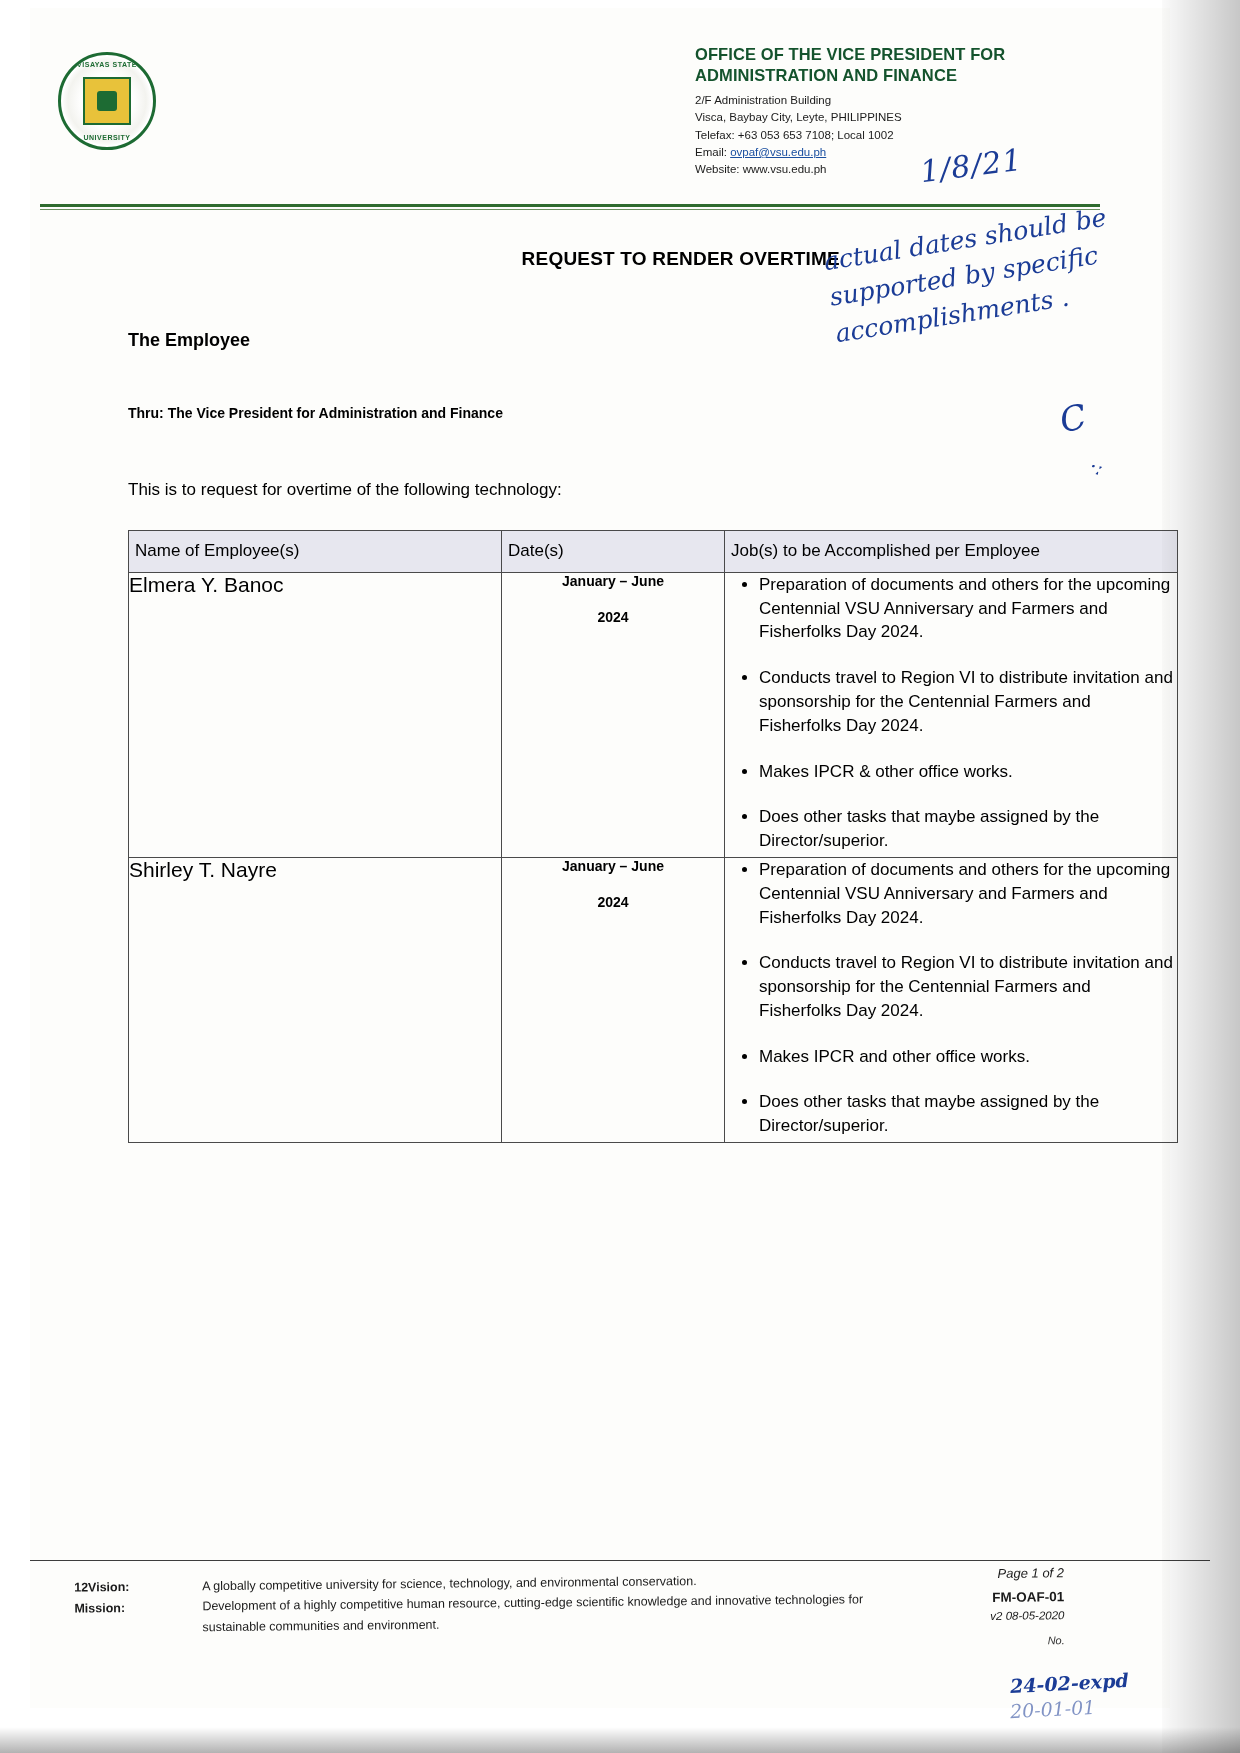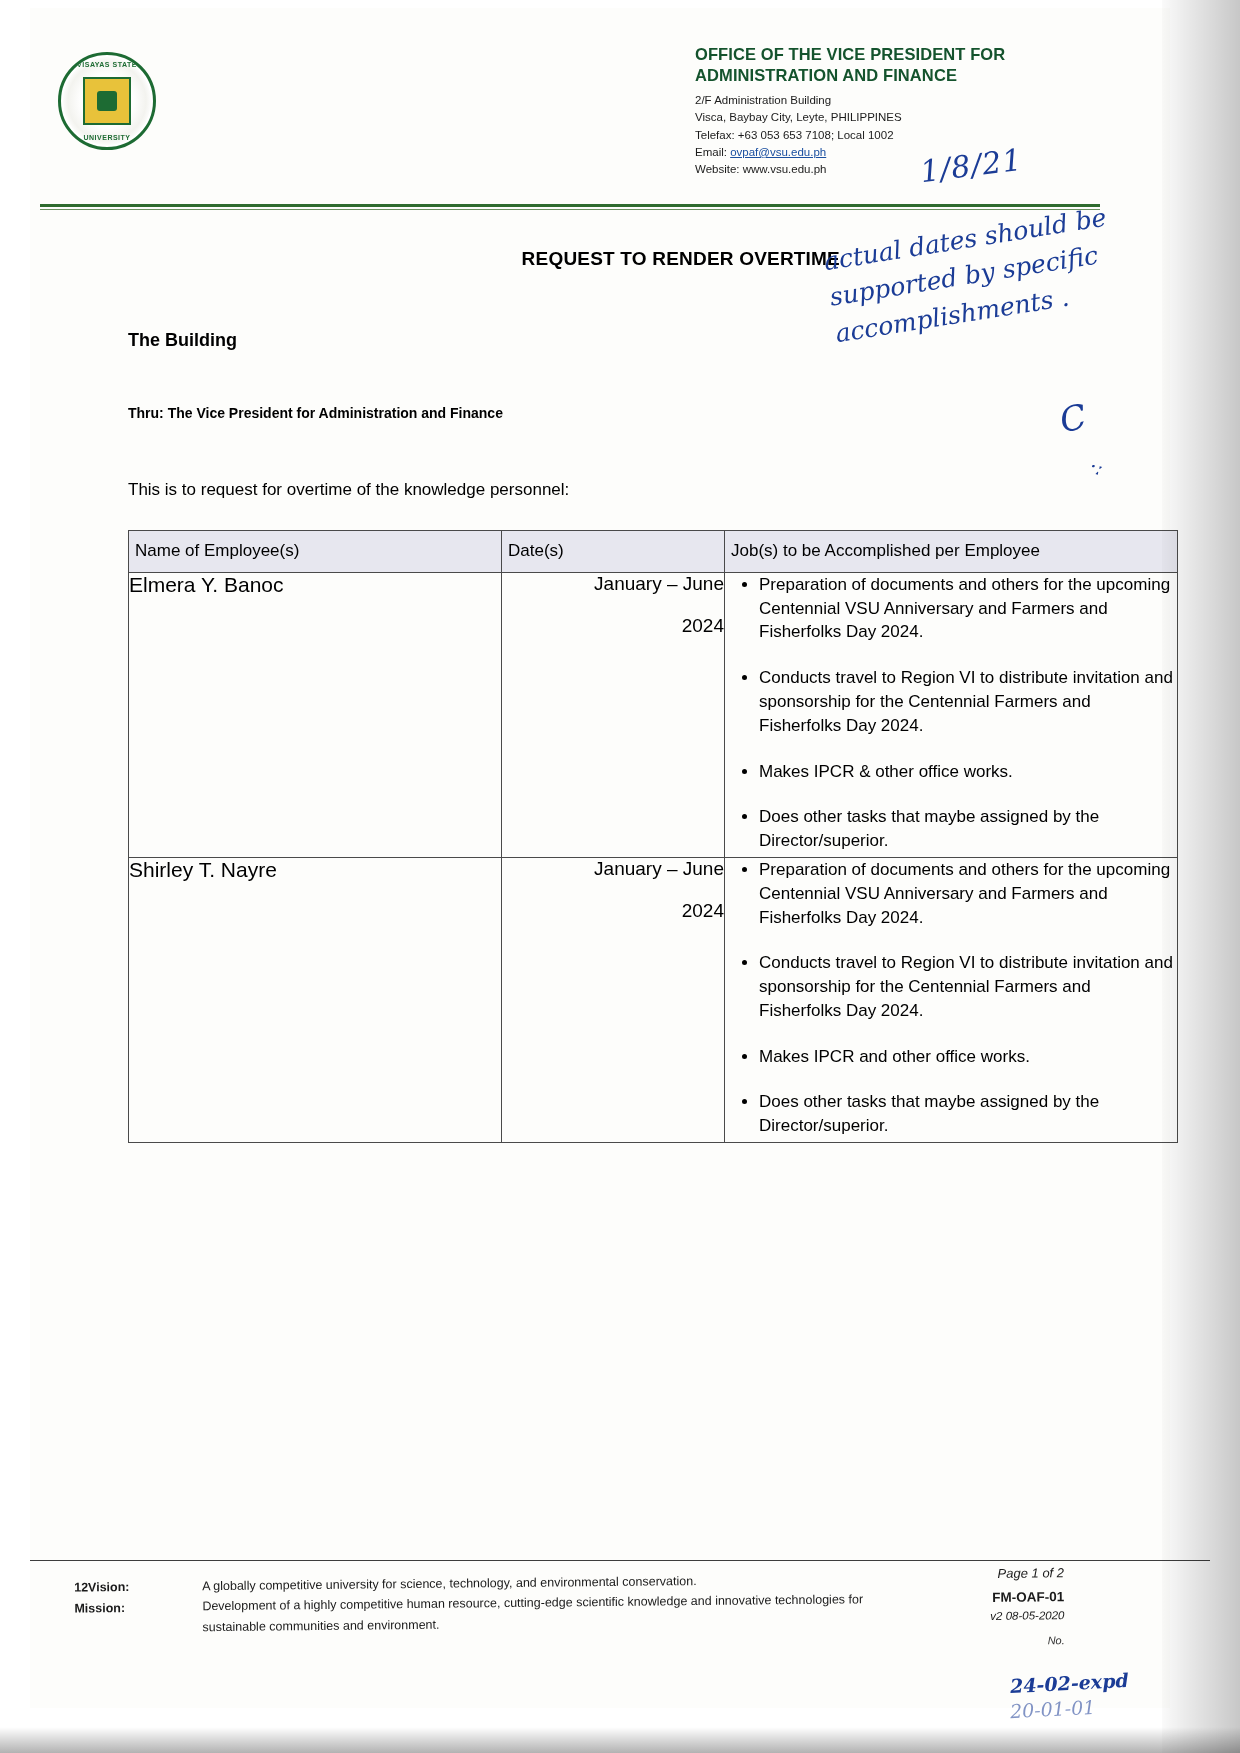--- a/index.html
+++ b/index.html
@@ -192,24 +192,25 @@
   .col-name { width: 360px; }
   .col-date { width: 210px; }
   .col-job  { width: 440px; }
 
   .cell-name {
     font-size: 21px;
     padding: 24px 10px 10px 12px;
     margin-left: 12px;
   }
   .cell-date {
-    font-size: 19px;
+    font-size: 14px;
     padding: 10px;
-    text-align: right;
+    text-align: center;
     vertical-align: middle;
+    font-weight: bold;
   }
   .cell-date .l2 { margin-top: 20px; }
   .cell-job {
     padding: 14px 12px 16px 6px;
   }
   .cell-job ul {
     margin: 0;
     padding-left: 34px;
     list-style: disc;
   }
@@ -346,23 +347,23 @@
         </div>
         <div>Website: www.vsu.edu.ph</div>
       </div>
     </div>
   </div>
 
   <div class="hr-green"></div>
   <div class="hr-green-thin"></div>
 
   <div class="doc-title">REQUEST TO RENDER OVERTIME</div>
-  <div class="addressee">The Building</div>
+  <div class="addressee">The Employee</div>
   <div class="thru">Thru: The Vice President for Administration and Finance</div>
-  <div class="intro">This is to request for overtime of the knowledge personnel:</div>
+  <div class="intro">This is to request for overtime of the following technology:</div>
 
   <table class="tbl">
     <thead>
       <tr>
         <th class="col-name">Name of Employee(s)</th>
         <th class="col-date">Date(s)</th>
         <th class="col-job">Job(s) to be Accomplished per Employee</th>
       </tr>
     </thead>
     <tbody>

